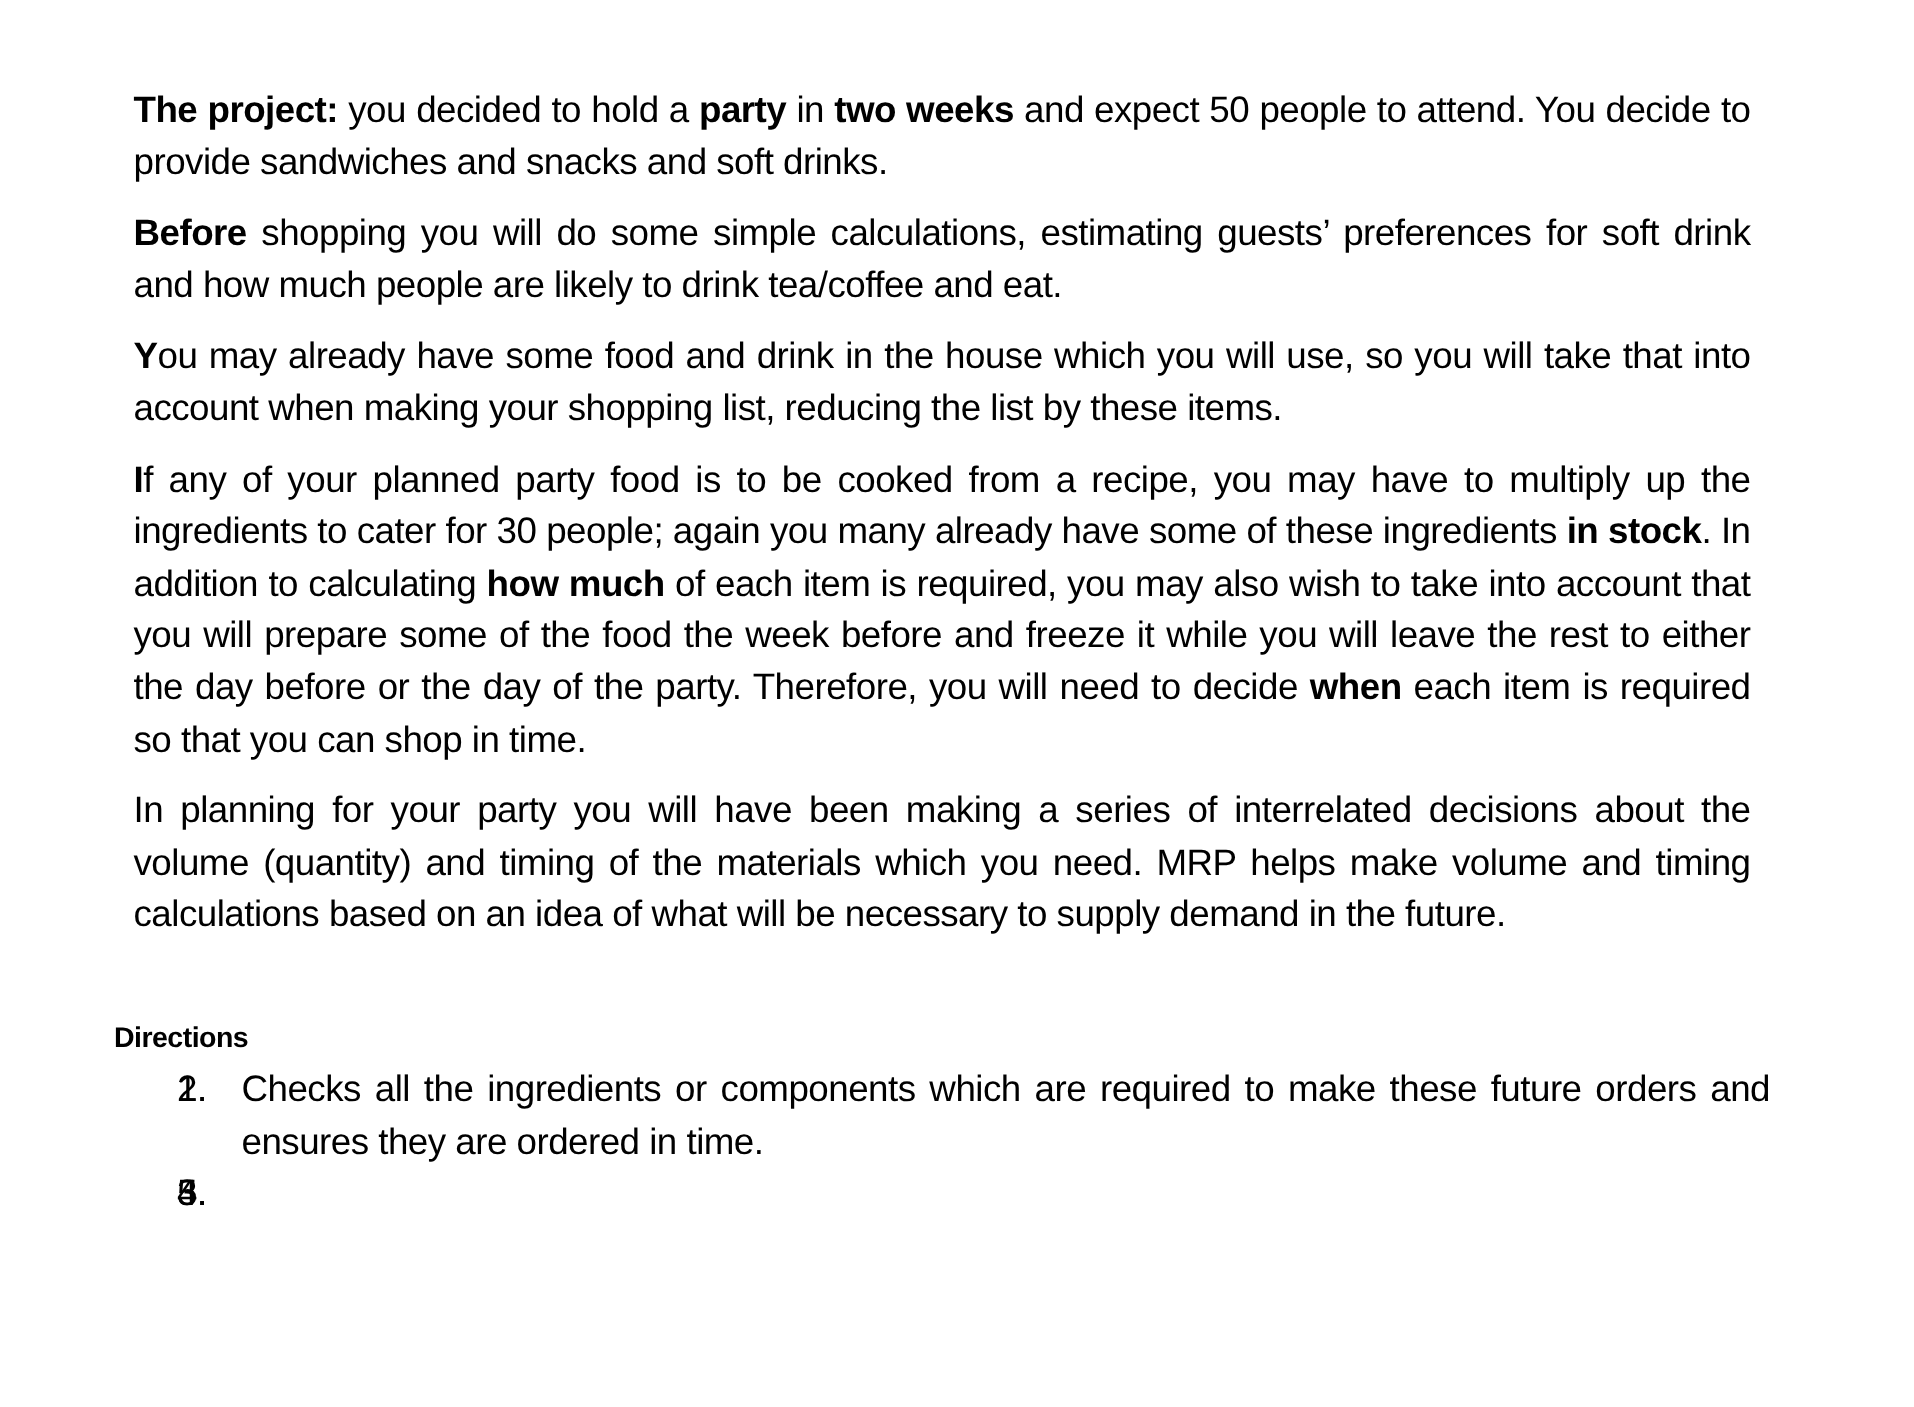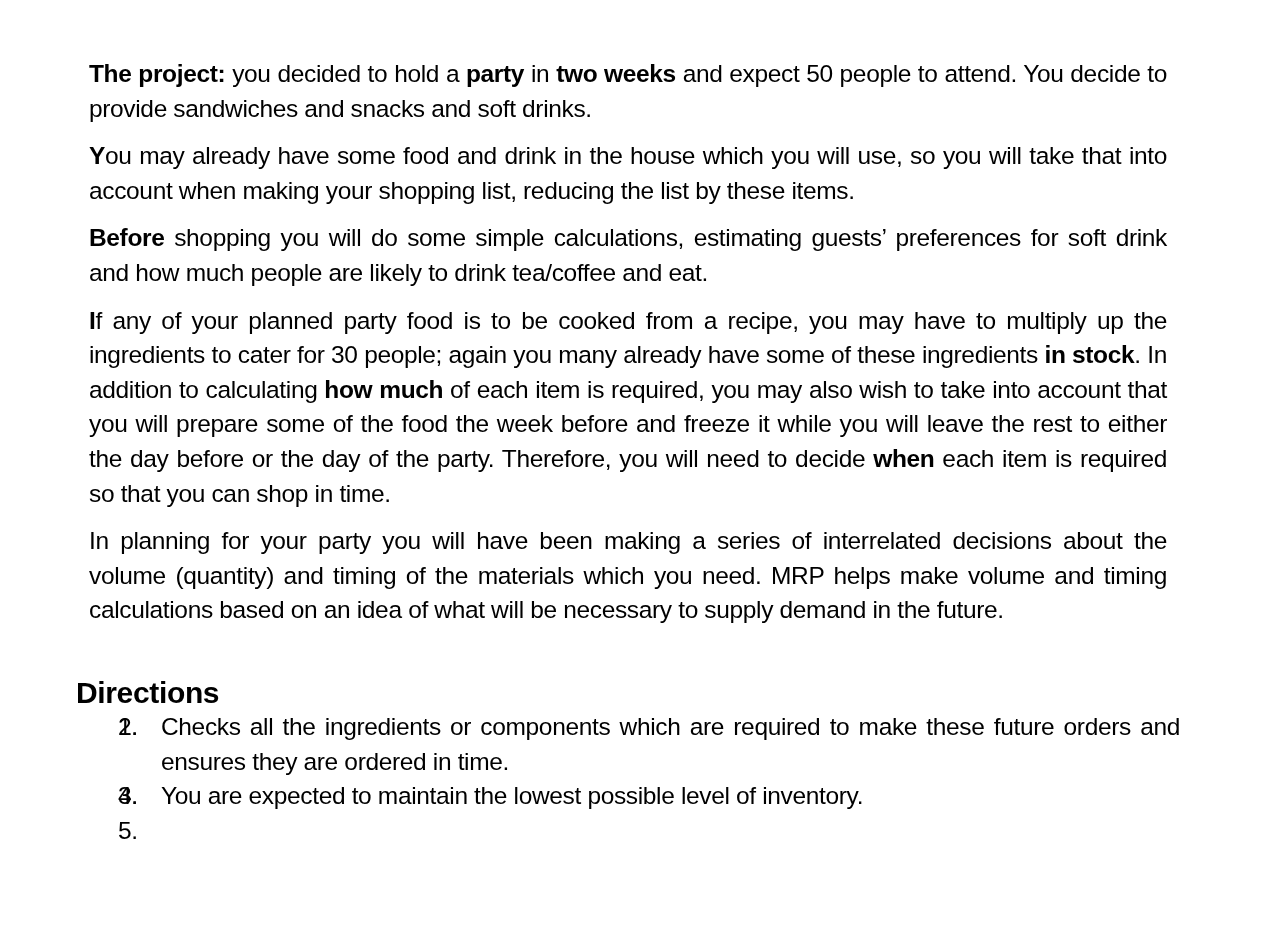--- a/index.html
+++ b/index.html
@@ -24,21 +24,21 @@
   .para {
     font-size: 24.5px;
     line-height: 34.6px;
     text-align: justify;
     margin: 13px;
     letter-spacing: -0.35px;
   }
   .para b { font-weight: bold; }
   .spacer { height: 34.6px; }
   .heading {
-    font-size: 30px;
+    font-size: 19px;
     line-height: 34.6px;
     font-weight: bold;
     margin: 0;
     letter-spacing: -0.35px;
   }
   ol.directions {
     margin: 0;
     padding: 0;
     list-style: none;
   }
@@ -56,33 +56,33 @@
     top: 0;
   }
 </style>
 </head>
 <body>
 
 <div class="page">
 
   <p class="para"><b>The project:</b><span> you decided to hold a </span><b>party</b><span> in </span><b>two weeks</b><span> and expect 50 people to attend. You decide to provide sandwiches and snacks and soft drinks.</span></p>
 
+  <p class="para"><b>Before</b><span> shopping you will do some simple calculations, estimating guests’ preferences for soft drink and how much people are likely to drink tea/coffee and eat.</span></p>
+
   <p class="para"><b>Y</b><span>ou may already have some food and drink in the house which you will use, so you will take that into account when making your shopping list, reducing the list by these items.</span></p>
-
-  <p class="para"><b>Before</b><span> shopping you will do some simple calculations, estimating guests’ preferences for soft drink and how much people are likely to drink tea/coffee and eat.</span></p>
 
   <p class="para"><b>I</b><span>f any of your planned party food is to be cooked from a recipe, you may have to multiply up the ingredients to cater for 30 people; again you many already have some of these ingredients </span><b>in stock</b><span>. In addition to calculating </span><b>how much</b><span> of each item is required, you may also wish to take into account that you will prepare some of the food the week before and freeze it while you will leave the rest to either the day before or the day of the party. Therefore, you will need to decide </span><b>when</b><span> each item is required so that you can shop in time.</span></p>
 
   <p class="para"><span>In planning for your party you will have been making a series of interrelated decisions about the volume (quantity) and timing of the materials which you need.  MRP helps make volume and timing calculations based on an idea of what will be necessary to supply demand in the future.</span></p>
 
   <div class="spacer"></div>
 
   <p class="heading">Directions</p>
 
   <ol class="directions">
     <li><span class="num">1.</span></li>
     <li><span class="num">2.</span><span>Checks all the ingredients or components which are required to make these future orders and ensures they are ordered in time.</span></li>
     <li><span class="num">3.</span></li>
-    <li><span class="num">4.</span><span>You are expected to maintain the lowest possible level of inventory.</span></li>
+    <li><span class="num">4.</span></li>
     <li><span class="num">5.</span></li>
   </ol>
 
 </div>
 
 </body></html>

